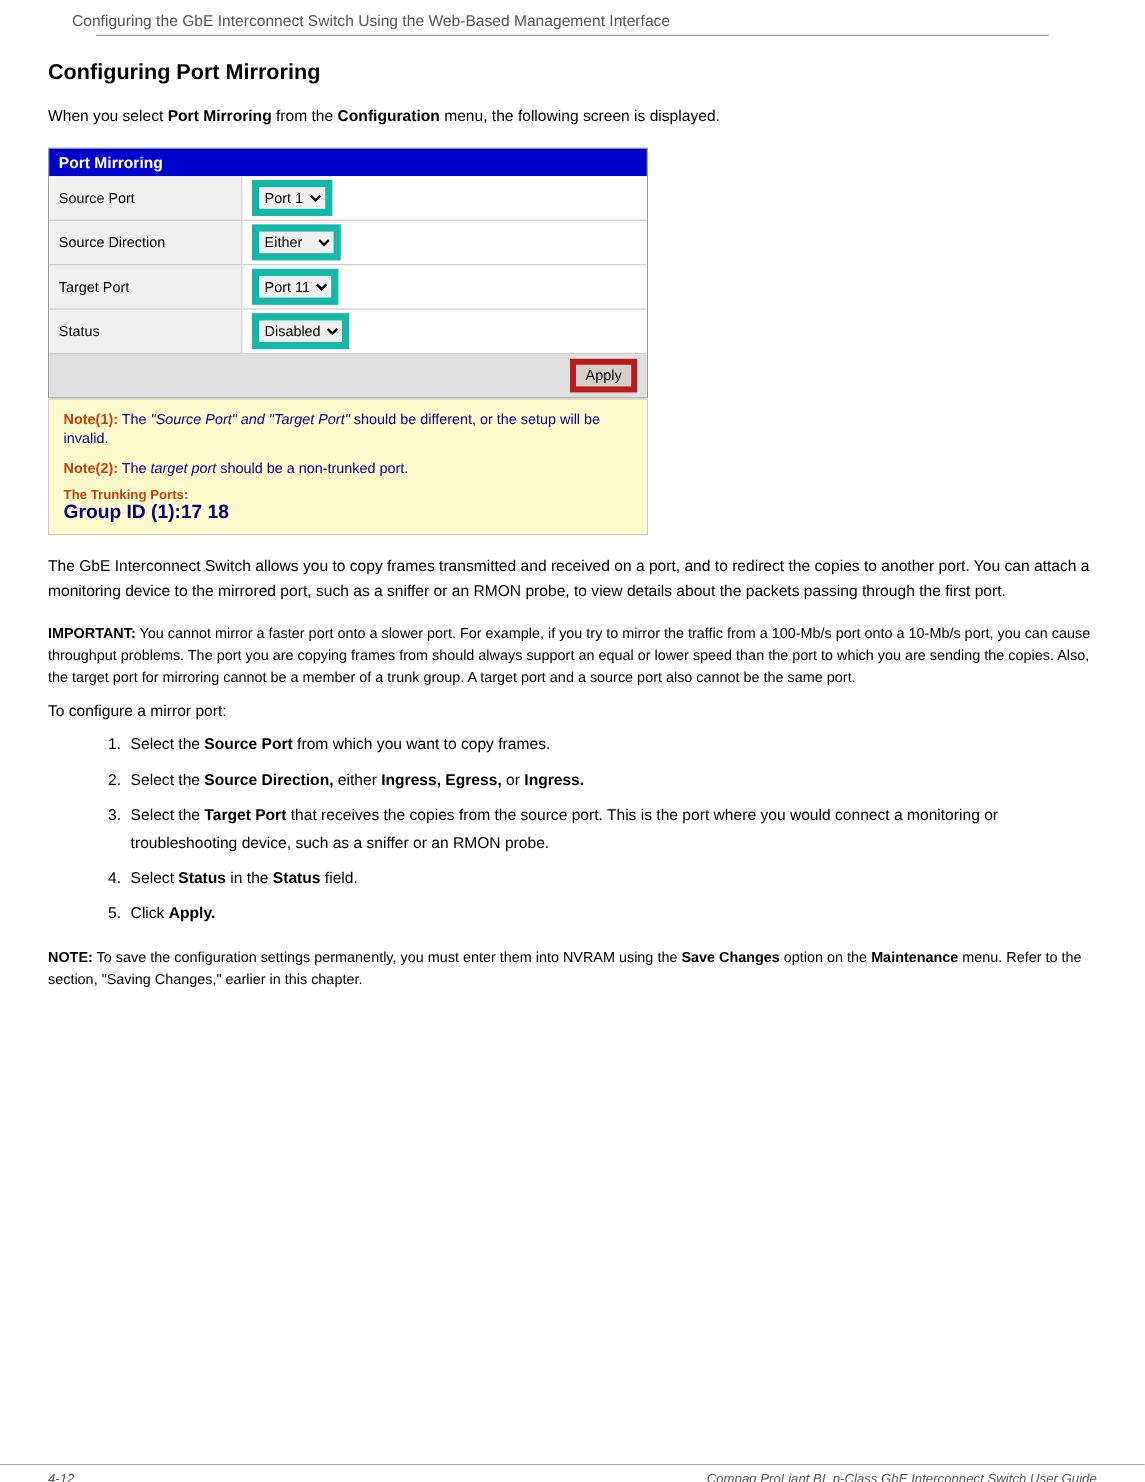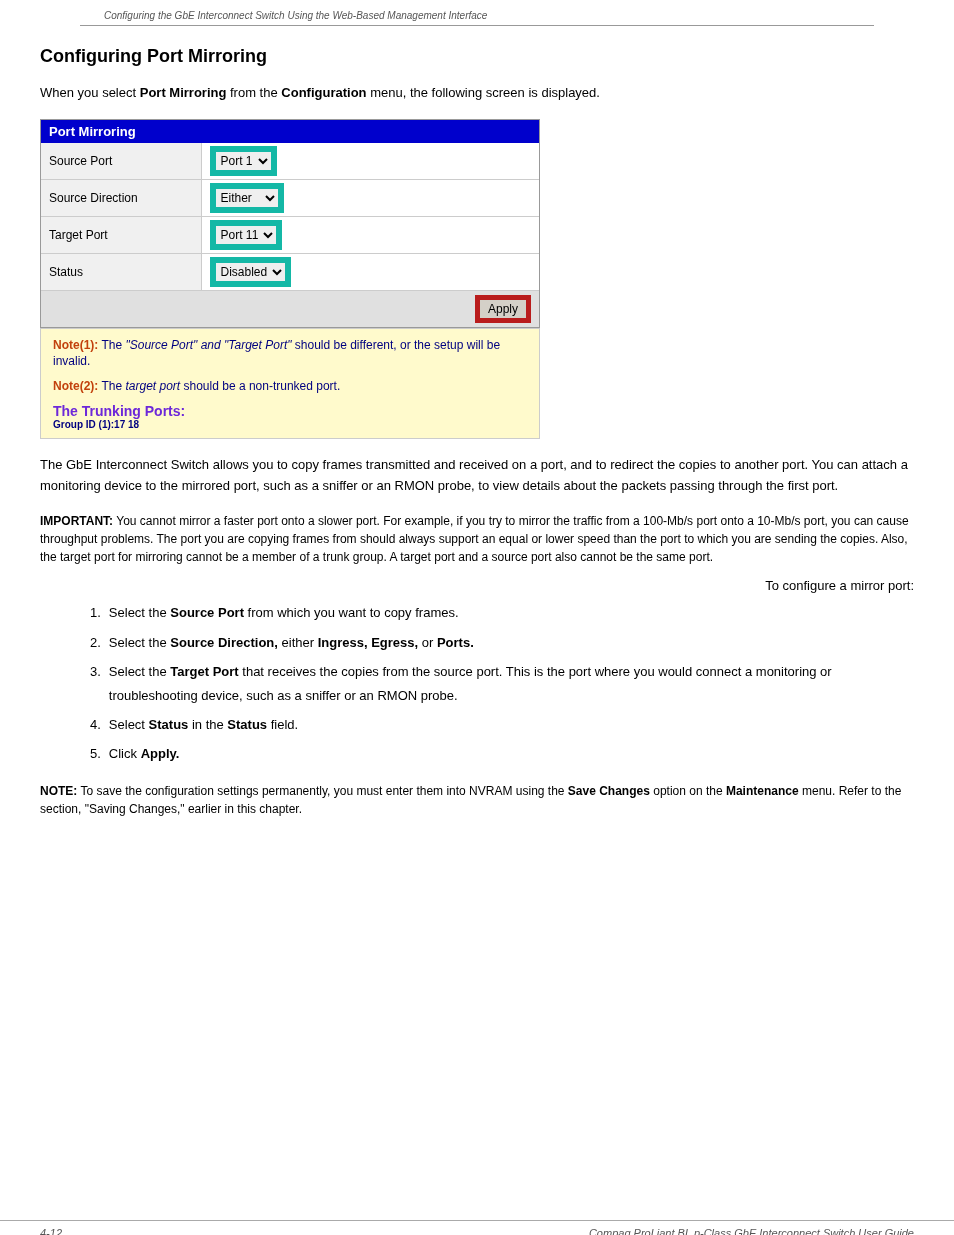--- a/index.html
+++ b/index.html
@@ -13,24 +13,23 @@
     }
 
     .page-wrapper {
       width: 954px;
       min-height: 1235px;
       padding: 0;
       position: relative;
     }
 
     .top-header-text {
-      font-size: 10px;
+      font-size: 13px;
       color: #555;
-      font-style: italic;
-      margin: 0 40px 0 64px;
+      margin: 0 40px 0 20px;
       padding-bottom: 4px;
     }
 
     .top-divider {
       border-top: 1px solid #999;
       margin: 0 40px 20px 40px;
     }
 
     .content-area {
       margin: 0 40px;
@@ -130,48 +129,47 @@
     .note-italic {
       font-style: italic;
     }
 
     .trunking-section {
       margin-top: 8px;
     }
 
     .trunking-title {
       font-weight: bold;
-      color: #6d28d9;
-      font-size: 14px;
+      color: #c2410c;
+      font-size: 11px;
     }
 
     .trunking-data {
       font-weight: bold;
       color: #000080;
-      font-size: 10px;
+      font-size: 16px;
     }
 
     .body-text {
       margin: 16px 0;
       line-height: 1.6;
     }
 
     .important-block {
       margin: 12px 0;
       line-height: 1.5;
       font-size: 12px;
     }
 
     .important-label {
       font-weight: bold;
     }
 
     .steps-intro {
       margin: 12px 0 8px 0;
-      text-align: right;
     }
 
     .steps-list {
       margin-left: 20px;
       line-height: 1.8;
     }
 
     .steps-list li {
       margin-bottom: 6px;
     }
@@ -291,21 +289,21 @@
 
     <p class="steps-intro">To configure a mirror port:</p>
 
     <ol class="steps-list" style="list-style: none; padding-left: 30px;">
       <li style="display: flex; gap: 8px;">
         <span>1.</span>
         <span>Select the <strong>Source Port</strong> from which you want to copy frames.</span>
       </li>
       <li style="display: flex; gap: 8px;">
         <span>2.</span>
-        <span>Select the <strong>Source Direction,</strong> either <strong>Ingress, Egress,</strong> or <strong>Ports.</strong></span>
+        <span>Select the <strong>Source Direction,</strong> either <strong>Ingress, Egress,</strong> or <strong>Ingress.</strong></span>
       </li>
       <li style="display: flex; gap: 8px;">
         <span>3.</span>
         <span>Select the <strong>Target Port</strong> that receives the copies from the source port. This is the port where you would connect a monitoring or troubleshooting device, such as a sniffer or an RMON probe.</span>
       </li>
       <li style="display: flex; gap: 8px;">
         <span>4.</span>
         <span>Select <strong>Status</strong> in the <strong>Status</strong> field.</span>
       </li>
       <li style="display: flex; gap: 8px;">

